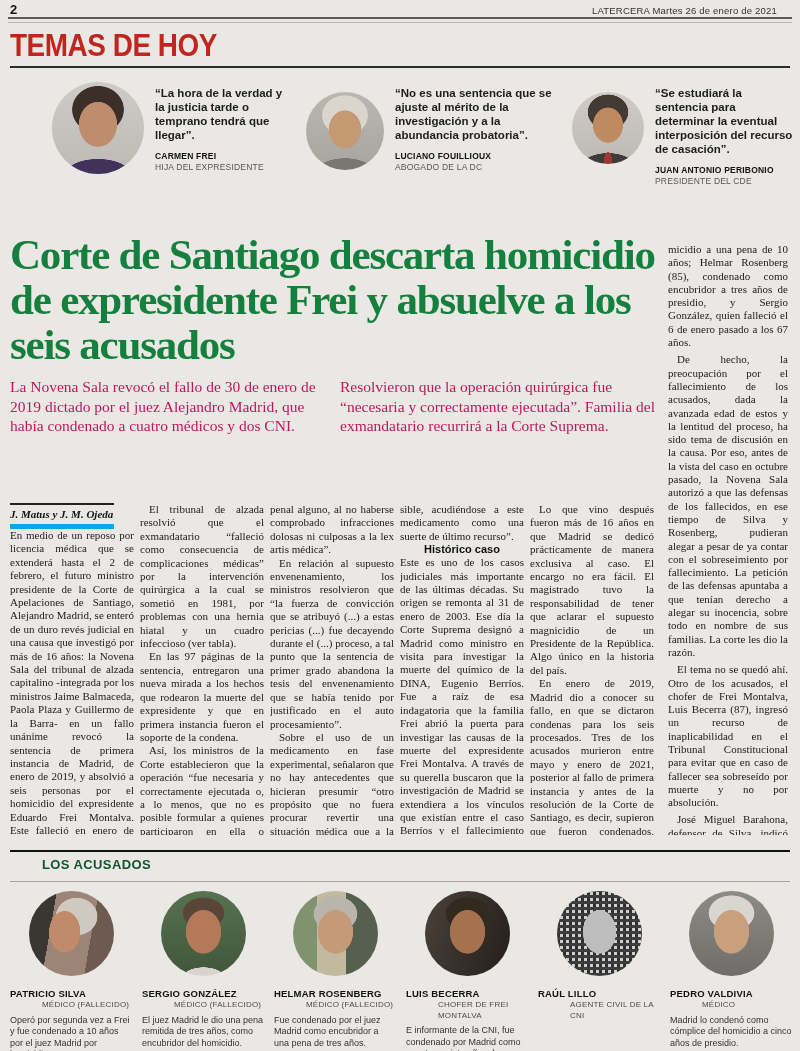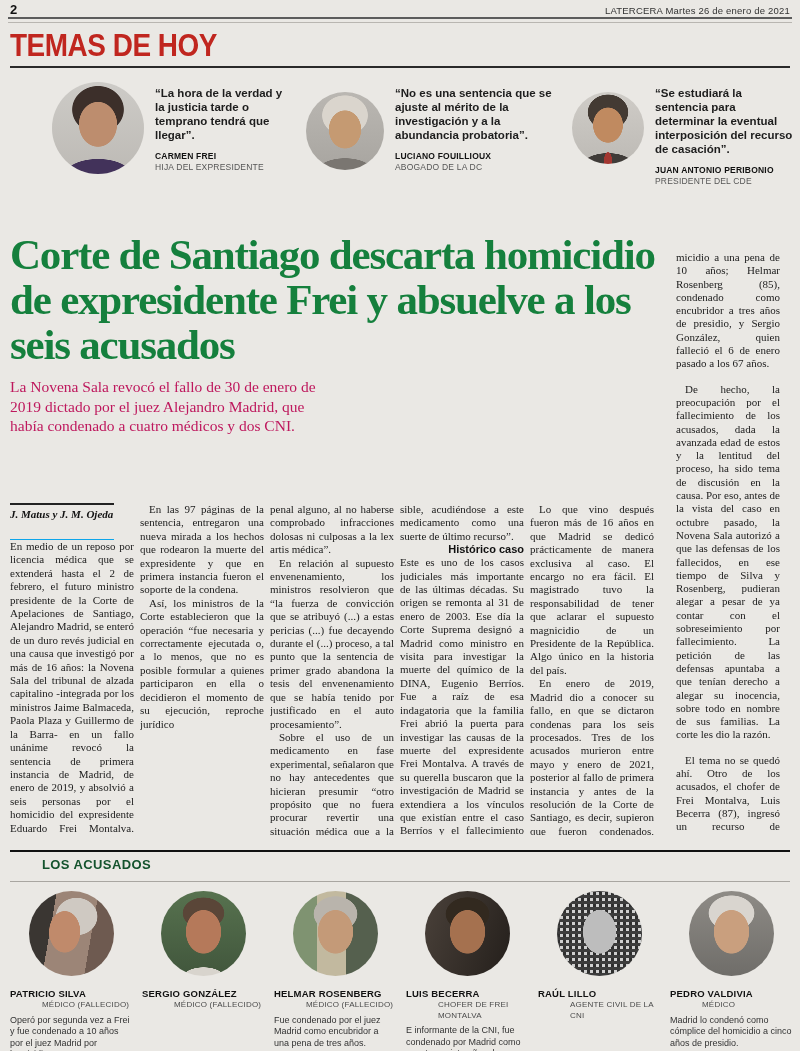--- a/index.html
+++ b/index.html
@@ -1,21 +1,21 @@
 <!DOCTYPE html>
 <html lang="es"><head>
 <meta charset="utf-8">
 <style>
   html,body{margin:0;padding:0;}
   .page{position:relative;width:800px;height:1051px;background:#eae8e4;overflow:hidden;
         font-family:"Liberation Serif",serif;color:#1b1b1b;}
 
   
   .page-num{position:absolute;left:10px;top:2px;font:bold 13px "Liberation Sans",sans-serif;color:#111;}
-  .masthead{position:absolute;right:10px;top:5px;font:9.5px "Liberation Sans",sans-serif;color:#333;letter-spacing:.2px;padding-left:32px;}
+  .masthead{position:absolute;right:23px;top:5px;font:9.5px "Liberation Sans",sans-serif;color:#333;letter-spacing:.2px;padding-left:32px;}
   .header-rule{position:absolute;left:8px;right:8px;top:17px;height:3px;
                border-top:2px solid #5c5c5c;border-bottom:1px solid #b9b6b1;}
 
   
   .temas{position:absolute;left:10px;top:28px;font:bold 31px "Liberation Sans",sans-serif;
          color:#c0261f;letter-spacing:-.5px;transform:scaleX(.9);transform-origin:left;}
   .temas-rule{position:absolute;left:10px;right:10px;top:66px;border-top:2px solid #2a2a2a;}
 
   
   .quote{position:absolute;display:flex;gap:11px;align-items:flex-start;}
@@ -49,31 +49,31 @@
   
   .headline{position:absolute;left:10px;top:232px;width:650px;
             font:bold 43px/45px "Liberation Serif",serif;color:#15803d;letter-spacing:-1.2px;margin:0;}
   .lede{position:absolute;top:377px;font:15.5px/19.5px "Liberation Serif",serif;color:#be185d;margin:0;}
   .lede-left{left:10px;width:322px;}
   .lede-right{left:340px;width:318px;}
 
   
   .sidebar{position:absolute;left:664px;top:239px;width:128px;height:596px;overflow:hidden;
            font:11px/13.3px "Liberation Serif",serif;text-align:justify;hyphens:auto;}
-  .sidebar p{margin:12px;}
+  .sidebar p{margin:4px;}
   .sidebar p.ind{text-indent:9px;}
 
   
   .body-row{position:absolute;left:10px;top:503px;width:648px;height:332px;display:flex;gap:6px;overflow:hidden;}
   .bcol{flex:none;width:124px;font:11px/13.4px "Liberation Serif",serif;text-align:justify;hyphens:auto;overflow:hidden;}
   .bcol p{margin:0;}
   .bcol p.ind{text-indent:9px;}
   .byline{font:bold italic 11px/13px "Liberation Serif",serif;color:#111;width:104px;
-          border-top:2px solid #222;border-bottom:1px solid #0ea5e9;padding:3px 0 18px;margin:0 0 5px;}
-  .subhead{font:bold 11px/13px "Liberation Sans",sans-serif;color:#111;margin:7px 0 2px;text-align:right;}
+          border-top:2px solid #222;border-bottom:5px solid #0ea5e9;padding:3px 0 3px;margin:0 0 5px;}
+  .subhead{font:bold 11px/13px "Liberation Sans",sans-serif;color:#111;margin:7px 0 2px;text-align:center;}
 
   
   .acc-rule1{position:absolute;left:10px;right:10px;top:850px;border-top:2.5px solid #111;}
   .acc-title{position:absolute;left:10px;top:857px;font:bold 13px "Liberation Sans",sans-serif;
              color:#14532d;letter-spacing:.4px;padding-left:32px;}
   .acc-rule2{position:absolute;left:10px;right:10px;top:881px;border-top:1px solid #a9a6a1;}
   .acc-row{position:absolute;left:10px;top:891px;width:782px;display:grid;
            grid-template-columns:repeat(6,1fr);column-gap:10px;}
   .person{min-width:0;}
   .p-avatar{width:85px;height:85px;border-radius:50%;margin:0 auto 12px;}
@@ -138,34 +138,36 @@
     <div class="q-avatar qa3"></div>
     <div class="q-body">
       <p class="q-text">“Se estudiará la sentencia para determinar la eventual interposición del recurso de casación”.</p>
       <p class="q-name">JUAN ANTONIO PERIBONIO</p>
       <p class="q-role">PRESIDENTE DEL CDE</p>
     </div>
   </div>
 
   <h1 class="headline">Corte de Santiago descarta homicidio de expresidente Frei y absuelve a los seis acusados</h1>
   <p class="lede lede-left">La Novena Sala revocó el fallo de 30 de enero de 2019 dictado por el juez Alejandro Madrid, que había condenado a cuatro médicos y dos CNI.</p>
+  <p class="lede lede-right">Resolvieron que la operación quirúrgica fue “necesaria y correctamente ejecutada”. Familia del exmandatario recurrirá a la Corte Suprema.</p>
 
   <div class="sidebar">
     <p>micidio a una pena de 10 años; Helmar Rosenberg (85), condenado como encubridor a tres años de presidio, y Sergio González, quien falleció el 6 de enero pasado a los 67 años.</p>
     <p class="ind">De hecho, la preocupación por el fallecimiento de los acusados, dada la avanzada edad de estos y la lentitud del proceso, ha sido tema de discusión en la causa. Por eso, antes de la vista del caso en octubre pasado, la Novena Sala autorizó a que las defensas de los fallecidos, en ese tiempo de Silva y Rosenberg, pudieran alegar a pesar de ya contar con el sobreseimiento por fallecimiento. La petición de las defensas apuntaba a que tenían derecho a alegar su inocencia, sobre todo en nombre de sus familias. La corte les dio la razón.</p>
     <p class="ind">El tema no se quedó ahí. Otro de los acusados, el chofer de Frei Montalva, Luis Becerra (87), ingresó un recurso de inaplicabilidad en el Tribunal Constitucional para evitar que en caso de fallecer sea sobreseído por muerte y no por absolución.</p>
     <p class="ind">José Miguel Barahona, defensor de Silva, indicó que “es una sentencia muy rotunda y categórica. Acoge todas las objeciones que hicimos al fallo de primera instancia, es decir, esto de que el Presidente Frei Montalva murió por complicaciones médicas es algo que se sos-</p>
   </div>
 
   <div class="body-row">
     <div class="bcol">
       <p class="byline">J. Matus y J. M. Ojeda</p>
       <p>En medio de un reposo por licencia médica que se extenderá hasta el 2 de febrero, el futuro ministro presidente de la Corte de Apelaciones de Santiago, Alejandro Madrid, se enteró de un duro revés judicial en una causa que investigó por más de 16 años: la Novena Sala del tribunal de alzada capitalino -integrada por los ministros Jaime Balmaceda, Paola Plaza y Guillermo de la Barra- en un fallo unánime revocó la sentencia de primera instancia de Madrid, de enero de 2019, y absolvió a seis personas por el homicidio del expresidente Eduardo Frei Montalva. Este falleció en enero de 1982 en la Clínica Santa María.</p>
     </div>
     <div class="bcol">
+      <p class="ind">El tribunal de alzada resolvió que el exmandatario “falleció como consecuencia de complicaciones médicas” por la intervención quirúrgica a la cual se sometió en 1981, por problemas con una hernia hiatal y un cuadro infeccioso (ver tabla).</p>
       <p class="ind">En las 97 páginas de la sentencia, entregaron una nueva mirada a los hechos que rodearon la muerte del expresidente y que en primera instancia fueron el soporte de la condena.</p>
       <p class="ind">Así, los ministros de la Corte establecieron que la operación “fue necesaria y correctamente ejecutada o, a lo menos, que no es posible formular a quienes participaron en ella o decidieron el momento de su ejecución, reproche jurídico</p>
     </div>
     <div class="bcol">
       <p>penal alguno, al no haberse comprobado infracciones dolosas ni culposas a la lex artis médica”.</p>
       <p class="ind">En relación al supuesto envenenamiento, los ministros resolvieron que “la fuerza de convicción que se atribuyó (...) a estas pericias (...) fue decayendo durante el (...) proceso, a tal punto que la sentencia de primer grado abandona la tesis del envenenamiento que se había tenido por justificado en el auto procesamiento”.</p>
       <p class="ind">Sobre el uso de un medicamento en fase experimental, señalaron que no hay antecedentes que hicieran presumir “otro propósito que no fuera procurar revertir una situación médica que a la época de adoptarse tal determinación parecía irrever-</p>
     </div>
     <div class="bcol">
       <p>sible, acudiéndose a este medicamento como una suerte de último recurso”.</p>
@@ -186,20 +188,21 @@
     <div class="person">
       <div class="p-avatar pa1"></div>
       <p class="p-name">PATRICIO SILVA</p>
       <p class="p-role">MÉDICO (FALLECIDO)</p>
       <p class="p-desc">Operó por segunda vez a Frei y fue condenado a 10 años por el juez Madrid por homicidio.</p>
     </div>
     <div class="person">
       <div class="p-avatar pa2"></div>
       <p class="p-name">SERGIO GONZÁLEZ</p>
       <p class="p-role">MÉDICO (FALLECIDO)</p>
+      <p class="p-desc">El juez Madrid le dio una pena remitida de tres años, como encubridor del homicidio.</p>
     </div>
     <div class="person">
       <div class="p-avatar pa3"></div>
       <p class="p-name">HELMAR ROSENBERG</p>
       <p class="p-role">MÉDICO (FALLECIDO)</p>
       <p class="p-desc">Fue condenado por el juez Madrid como encubridor a una pena de tres años.</p>
     </div>
     <div class="person">
       <div class="p-avatar pa4"></div>
       <p class="p-name">LUIS BECERRA</p>

